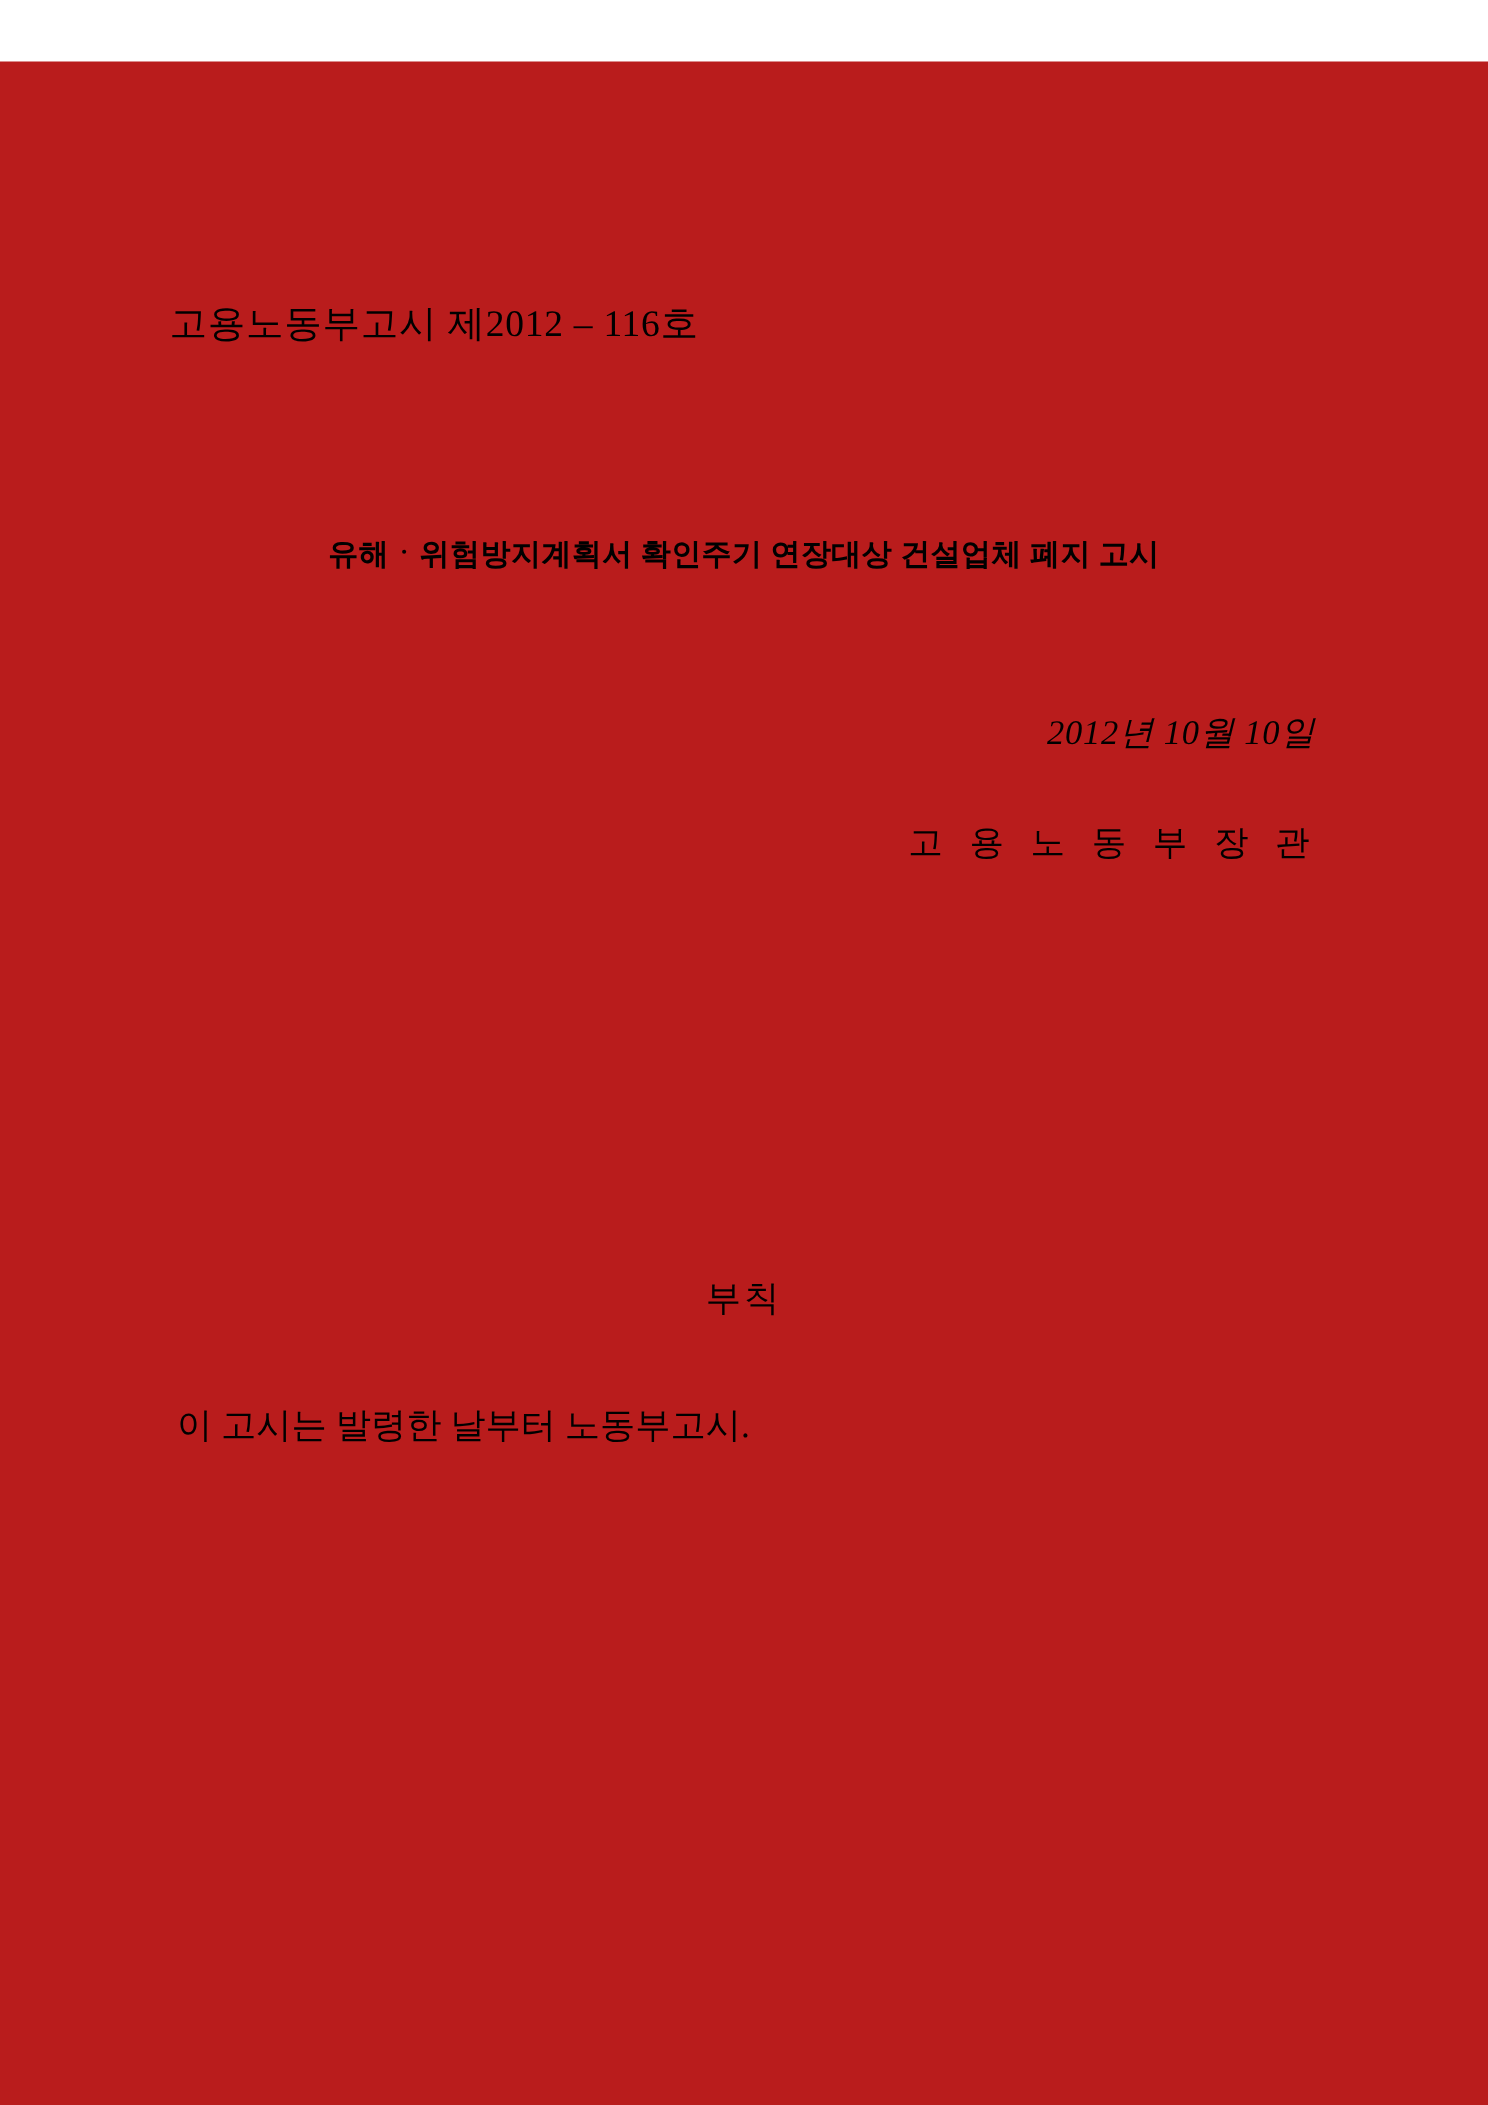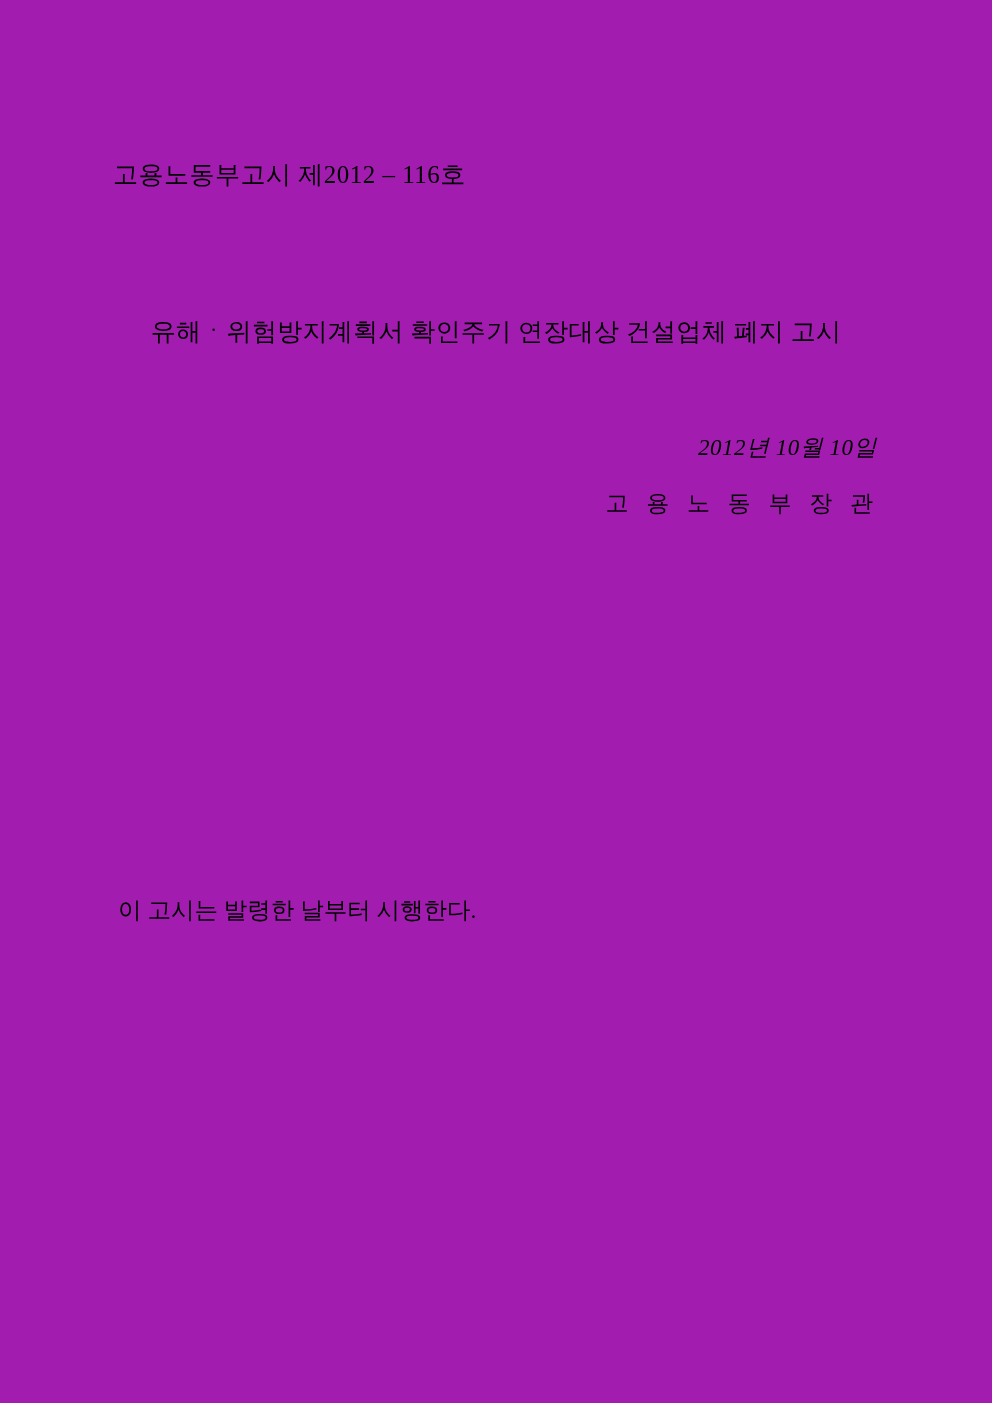--- a/index.html
+++ b/index.html
@@ -11,54 +11,55 @@
     width: 992px;
     height: 1403px;
     position: relative;
     font-family: "Liberation Serif", "DejaVu Serif", serif;
     color: #000000;
     overflow: hidden;
   }
   .page {
     position: absolute;
     inset: 0;
-    background: #a21caf;
+    background: #b91c1c;
+    margin-top: 41px;
   }
   .doc-number {
     position: absolute;
     left: 113px;
     top: 158px;
     font-size: 25px;
     letter-spacing: 0.5px;
     white-space: nowrap;
   }
   .doc-title {
     position: absolute;
     left: 0;
     right: 0;
     top: 315px;
     text-align: center;
-    font-size: 25px;
-    font-weight: normal;
+    font-size: 20px;
+    font-weight: bold;
     letter-spacing: 0.3px;
     white-space: nowrap;
   }
   .doc-date {
     position: absolute;
     right: 115px;
     top: 432px;
     font-size: 23px;
     letter-spacing: 0.5px;
     white-space: nowrap;
     font-style: italic;
   }
   .doc-issuer {
     position: absolute;
     right: 113px;
-    top: 488px;
+    top: 505px;
     font-size: 23px;
     letter-spacing: 6px;
     white-space: nowrap;
     text-align: right;
   }
   .doc-body {
     position: absolute;
     left: 118px;
     top: 648px;
     width: 762px;
@@ -92,16 +93,17 @@
 
   <div class="doc-number">고용노동부고시 제2012 – 116호</div>
 
   <div class="doc-title">유해ㆍ위험방지계획서 확인주기 연장대상 건설업체 폐지 고시</div>
 
   <div class="doc-date">2012년 10월  10일</div>
 
   <div class="doc-issuer">고 용 노 동 부 장 관</div>
 
 
+  <div class="doc-addendum-heading">부칙</div>
 
-  <div class="doc-addendum-body">이 고시는 발령한 날부터 시행한다.</div>
+  <div class="doc-addendum-body">이 고시는 발령한 날부터 노동부고시.</div>
 
 </div>
 
 </body></html>

